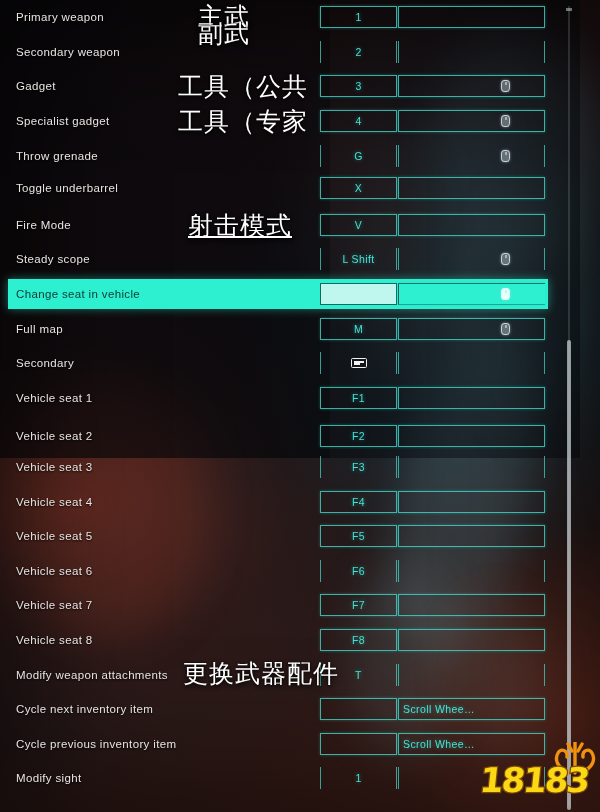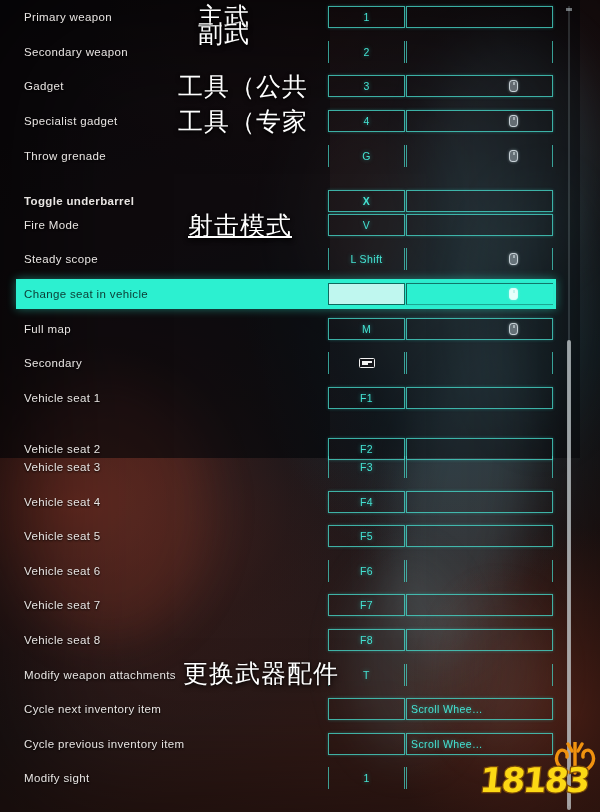--- a/index.html
+++ b/index.html
@@ -31,21 +31,21 @@
   .s7{left:480px;top:180px;width:120px;height:260px;background:rgba(90,140,150,0.10);}
   .vig{position:absolute;inset:0;box-shadow:inset 0 0 120px 30px rgba(0,0,0,0.55);}
   
   .panel-dark{position:absolute;left:0;top:0;width:580px;height:458px;background:rgba(4,6,10,0.46);}
   .panel-dark2{position:absolute;left:0;top:0;width:330px;height:458px;background:rgba(4,6,10,0.34);}
 
   
   #list{position:absolute;inset:0;z-index:2;}
   .row{
     position:absolute;left:0;width:489px;height:34.6px;
-    display:flex;align-items:center;margin-left:8px;
+    display:flex;align-items:center;
   }
   .label{
     position:absolute;left:16px;top:50%;transform:translateY(-50%);
     font-size:11.5px;color:#e8e4e2;letter-spacing:.35px;
     text-shadow:0 1px 2px rgba(0,0,0,0.9);
     white-space:nowrap;
   }
   .row.hl .label{color:#0b3a33;text-shadow:none;}
 
   .hl-bar{
@@ -218,21 +218,21 @@
     <div class="row" style="top: 138.4px; padding-left: 40px;">
       <div class="label">Throw grenade</div>
       <div class="bind b1 stub">
         <span>G</span>
       </div>
       <div class="bind b2 stub">
         <span></span>
         <div class="mouse"></div>
       </div>
     </div>
-    <div class="row" style="top: 184px; font-weight: bold;">
+    <div class="row" style="top: 171px;">
       <div class="label">Toggle underbarrel</div>
       <div class="bind b1 full">
         <span>X</span>
       </div>
       <div class="bind b2 full">
         <span></span>
       </div>
     </div>
     <div class="row" style="top: 207.6px;">
       <div class="label">Fire Mode</div>
@@ -285,21 +285,21 @@
     </div>
     <div class="row" style="top: 380.6px;">
       <div class="label">Vehicle seat 1</div>
       <div class="bind b1 full">
         <span>F1</span>
       </div>
       <div class="bind b2 full">
         <span></span>
       </div>
     </div>
-    <div class="row" style="top: 432px;">
+    <div class="row" style="top: 419px;">
       <div class="label">Vehicle seat 2</div>
       <div class="bind b1 full">
         <span>F2</span>
       </div>
       <div class="bind b2 full">
         <span></span>
       </div>
     </div>
     <div class="row" style="top: 449.8px;">
       <div class="label">Vehicle seat 3</div>

